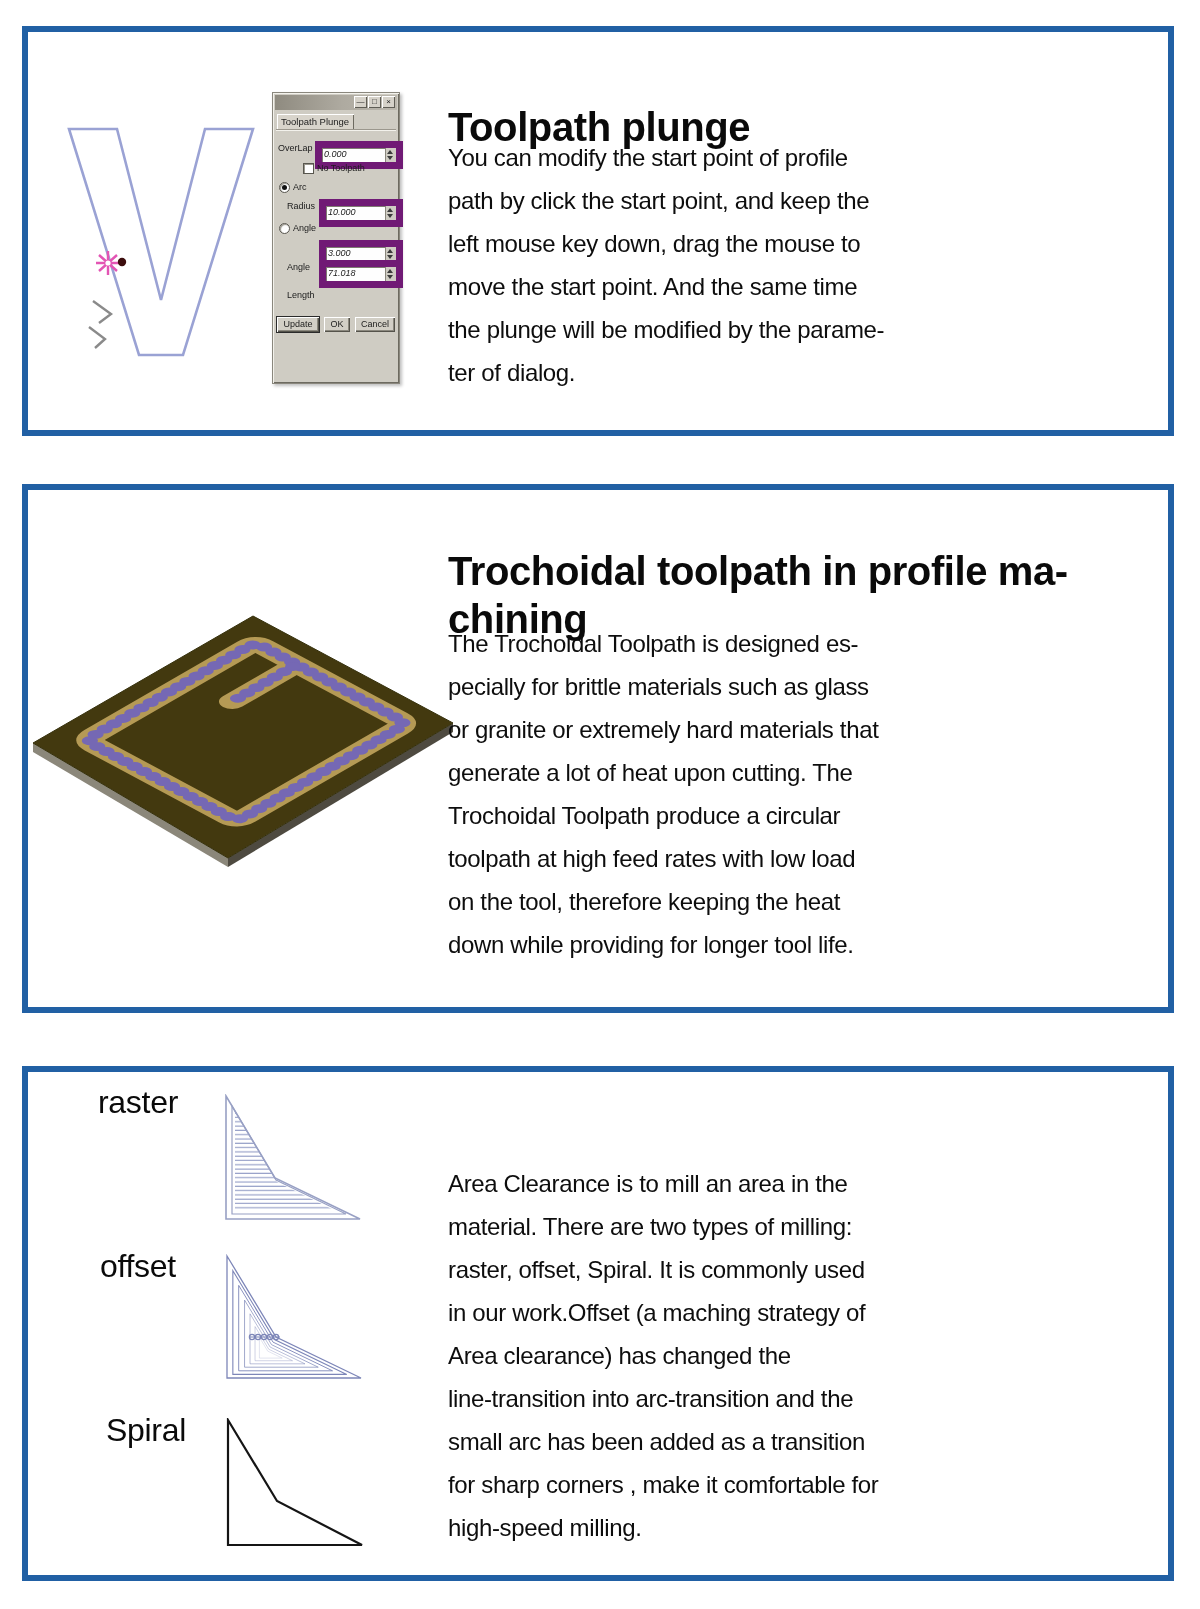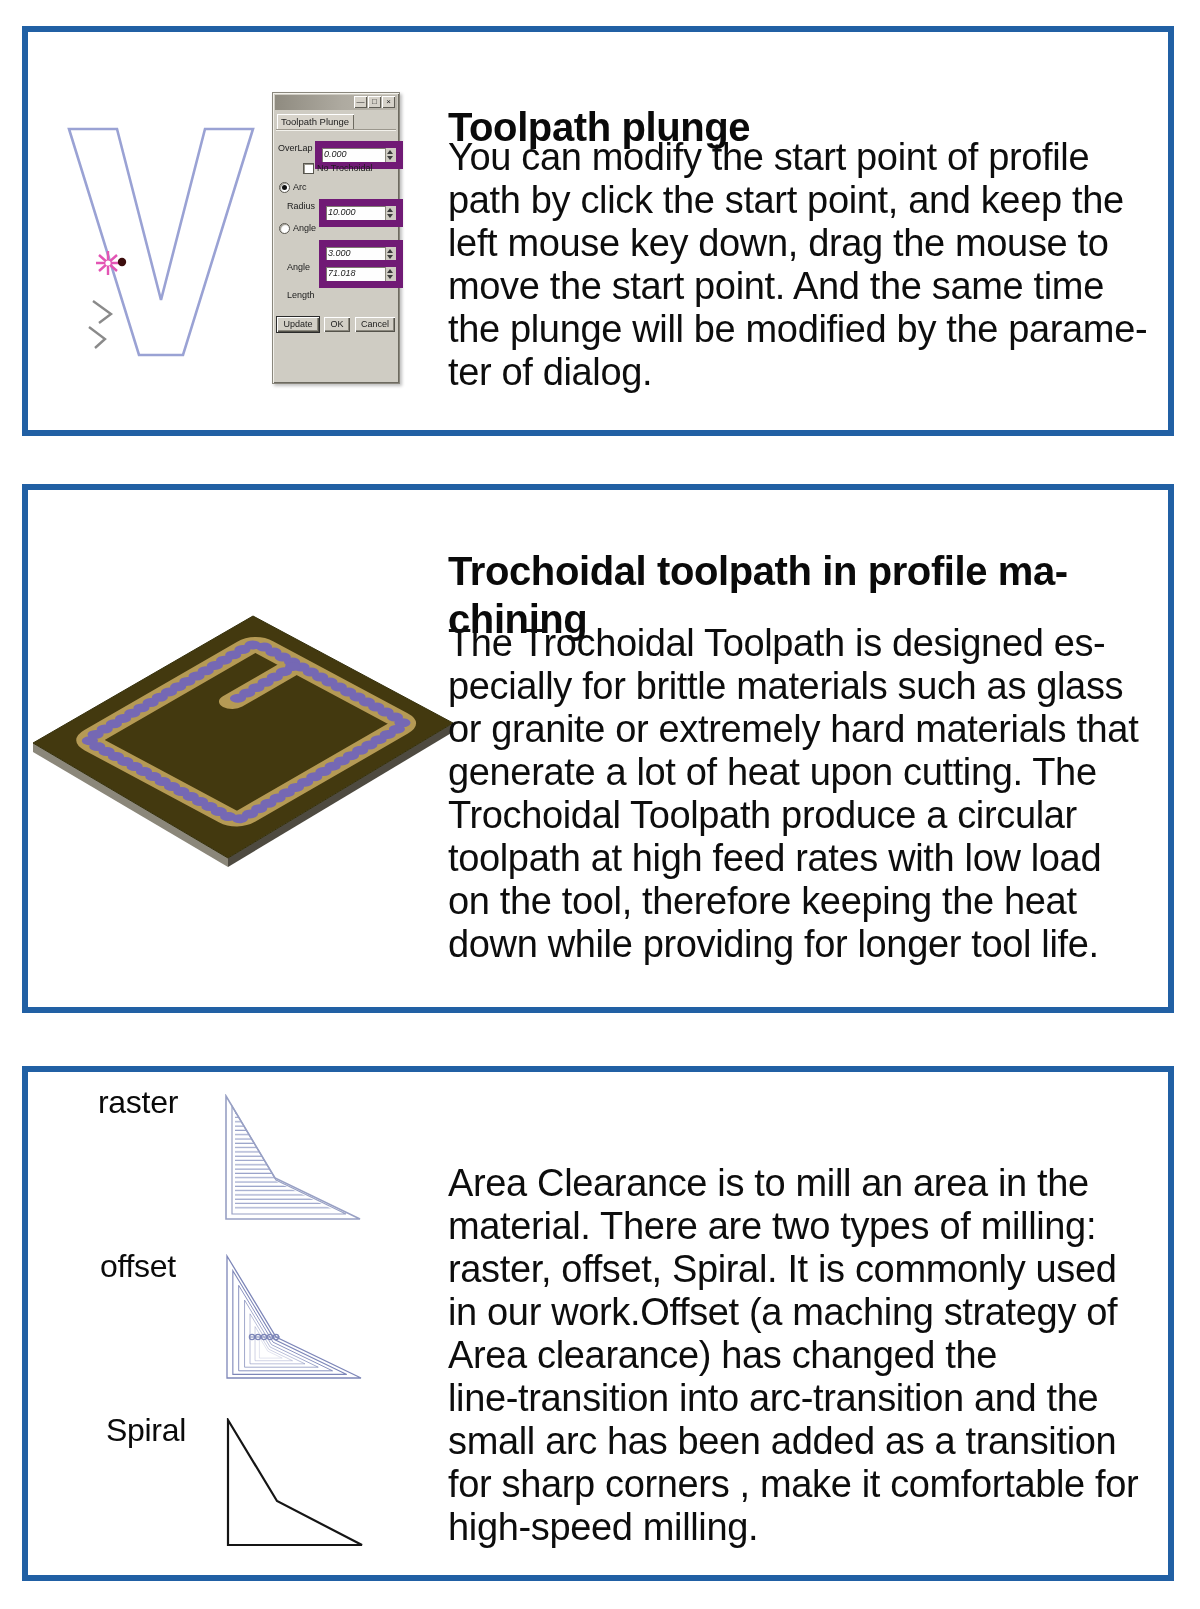--- a/index.html
+++ b/index.html
@@ -7,21 +7,21 @@
        font-family:"Liberation Sans", sans-serif;color:#111;}
 
   .panel{position:absolute;left:22px;width:1152px;border:6px solid #2160a4;
          background:#fff;box-sizing:border-box;}
   #panel1{top:26px;height:410px;}
   #panel2{top:484px;height:529px;}
   #panel3{top:1066px;height:515px;}
 
   .ptitle{position:absolute;left:420px;font-size:40px;font-weight:bold;
           line-height:48px;white-space:pre-line;letter-spacing:-0.4px;color:#0a0a0a;}
-  .pbody{position:absolute;left:420px;font-size:38px;line-height:43px;
+  .pbody{position:absolute;left:420px;font-size:24px;line-height:43px;
          white-space:pre-line;letter-spacing:-0.35px;color:#0d0d0d;width:710px;}
 
   .figlabel{position:absolute;font-size:32px;color:#0a0a0a;letter-spacing:-0.3px;margin-left:32px;}
 
   .fig{position:absolute;}
   .soft{filter:blur(0.35px);}
   .softer{filter:blur(0.55px);}
 
   
   .dlg{position:absolute;left:244px;top:60px;width:126px;height:290px;
@@ -92,21 +92,21 @@
     <span class="dlg-label" style="left:5px;top:50px;">OverLap</span>
     <div class="dlg-field" style="left:42px;top:48px;width:74px;">
       <span class="val">0.000</span>
       <span class="spin">
           <i class="up"></i>
           <i class="dn"></i>
         </span>
     </div>
 
     <span class="chk" style="left:30px;top:70px;"></span>
-    <span class="dlg-label" style="left:44px;top:70px;">No Trochoidal</span>
+    <span class="dlg-label" style="left:44px;top:70px;">No Toolpath</span>
 
     <span class="rad sel" style="left:6px;top:89px;"></span>
     <span class="dlg-label" style="left:20px;top:89px;">Arc</span>
 
     <span class="dlg-label" style="left:14px;top:108px;">Radius</span>
     <div class="dlg-field" style="left:46px;top:106px;width:70px;">
       <span class="val">10.000</span>
       <span class="spin">
           <i class="up"></i>
           <i class="dn"></i>

